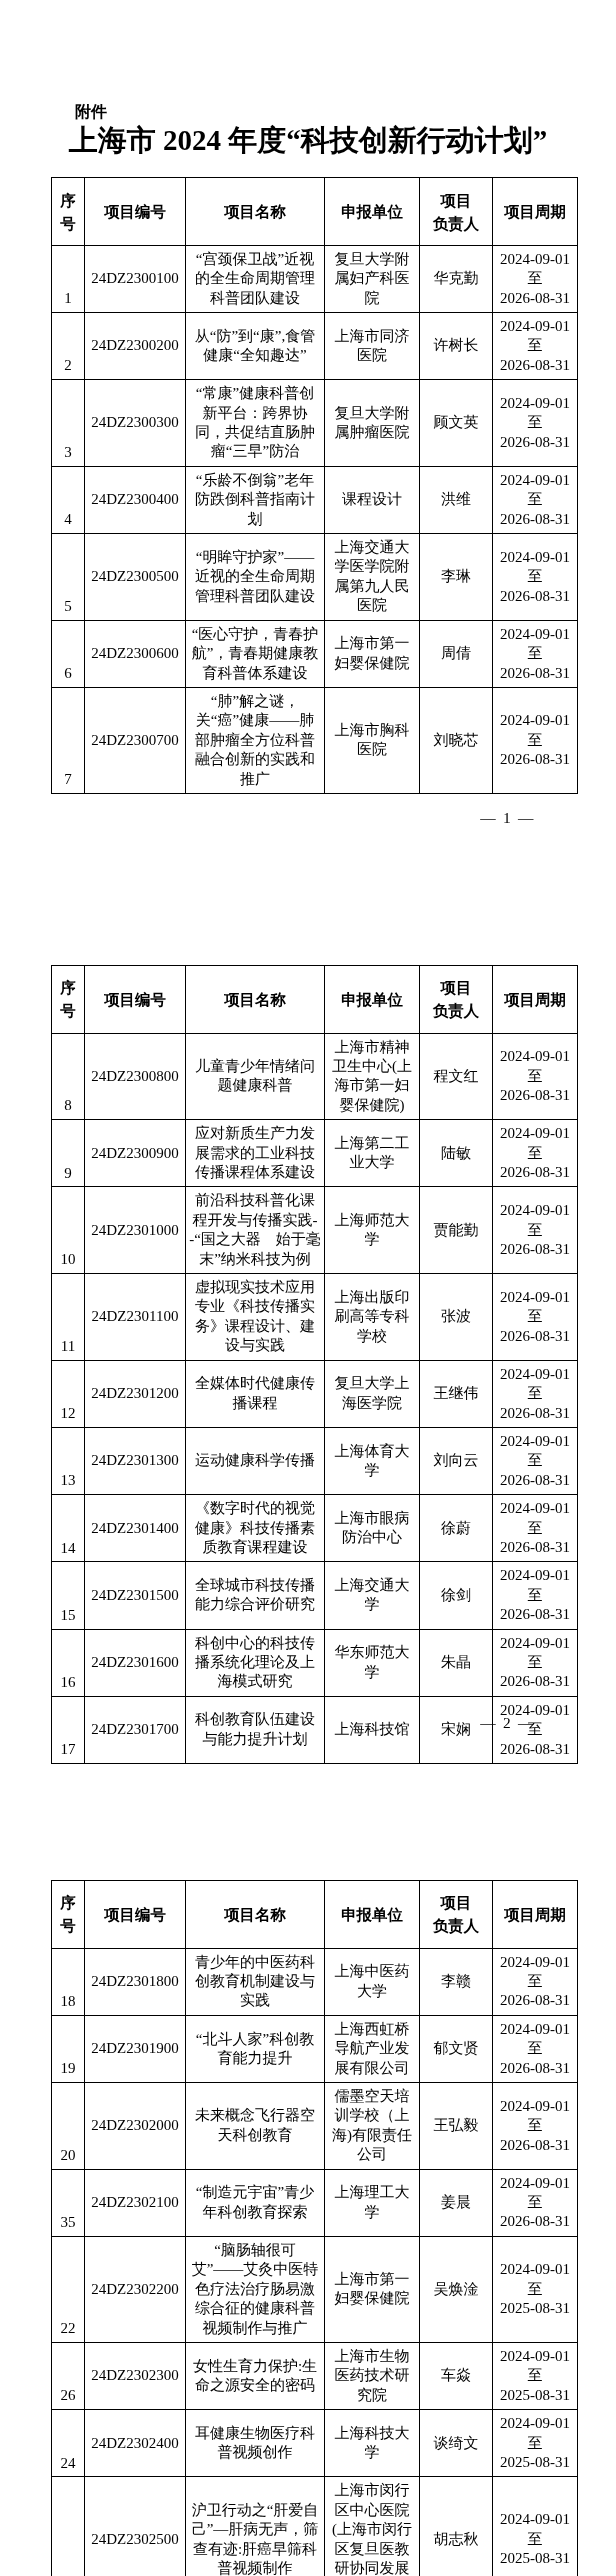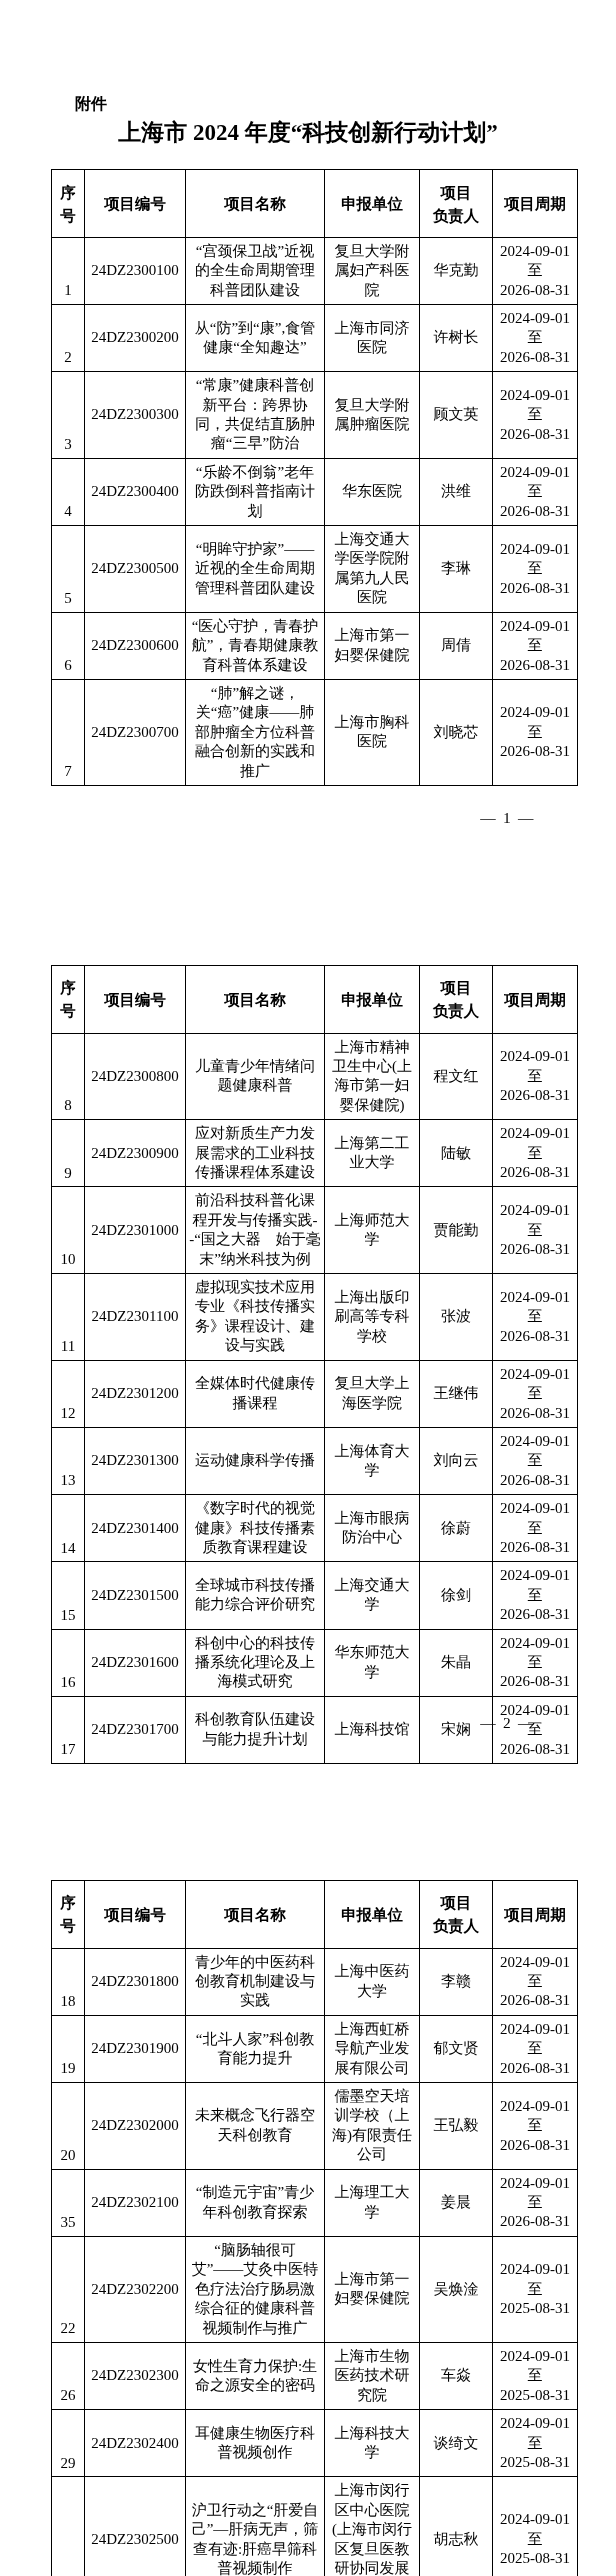--- a/index.html
+++ b/index.html
@@ -14,32 +14,32 @@
     position: relative;
     width: 616px;
     min-height: 859px;
     box-sizing: border-box;
   }
   .page--first  { padding-top: 86px; }
   .page--second { padding-top: 106px; }
   .page--third  { padding-top: 116px; }
 
   .attachment-label {
-    margin: 8px 0 0 75px;
+    margin: 16px 0 0 75px;
     font-family: Liberation Serif, serif;
     font-weight: bold;
     font-size: 16px;
     line-height: 19.4px;
   }
   .doc-title {
     margin: 2.3px 0 0 0;
     text-align: center;
     font-family: "Liberation Serif", "DejaVu Serif", serif;
     font-weight: bold;
-    font-size: 23px;
+    font-size: 29px;
     line-height: 33px;
   }
 
   .table-wrap { margin-left: 51px; width: 525px; }
   .page--first .table-wrap { margin-top: 20.5px; }
 
   table.roster {
     border-collapse: collapse;
     table-layout: fixed;
     width: 525px;
@@ -152,21 +152,21 @@
       <span class="p-line">2024-09-01</span>
       <span class="p-line">至</span>
       <span class="p-line">2026-08-31</span>
     </td>
   </tr>
 
   <tr>
     <td class="c-serial">4</td>
     <td class="c-code">24DZ2300400</td>
     <td class="c-name">“乐龄不倒翁”老年防跌倒科普指南计划</td>
-    <td class="c-unit">华东医院</td>
+    <td class="c-unit">课程设计</td>
     <td class="c-leader">洪维</td>
     <td class="c-period">
       <span class="p-line">2024-09-01</span>
       <span class="p-line">至</span>
       <span class="p-line">2026-08-31</span>
     </td>
   </tr>
 
   <tr>
     <td class="c-serial">5</td>
@@ -467,21 +467,21 @@
     <td class="c-unit">上海市生物医药技术研究院</td>
     <td class="c-leader">车焱</td>
     <td class="c-period">
       <span class="p-line">2024-09-01</span>
       <span class="p-line">至</span>
       <span class="p-line">2025-08-31</span>
     </td>
   </tr>
 
   <tr>
-    <td class="c-serial">29</td>
+    <td class="c-serial">24</td>
     <td class="c-code">24DZ2302400</td>
     <td class="c-name">耳健康生物医疗科普视频创作</td>
     <td class="c-unit">上海科技大学</td>
     <td class="c-leader">谈绮文</td>
     <td class="c-period">
       <span class="p-line">2024-09-01</span>
       <span class="p-line">至</span>
       <span class="p-line">2025-08-31</span>
     </td>
   </tr>

